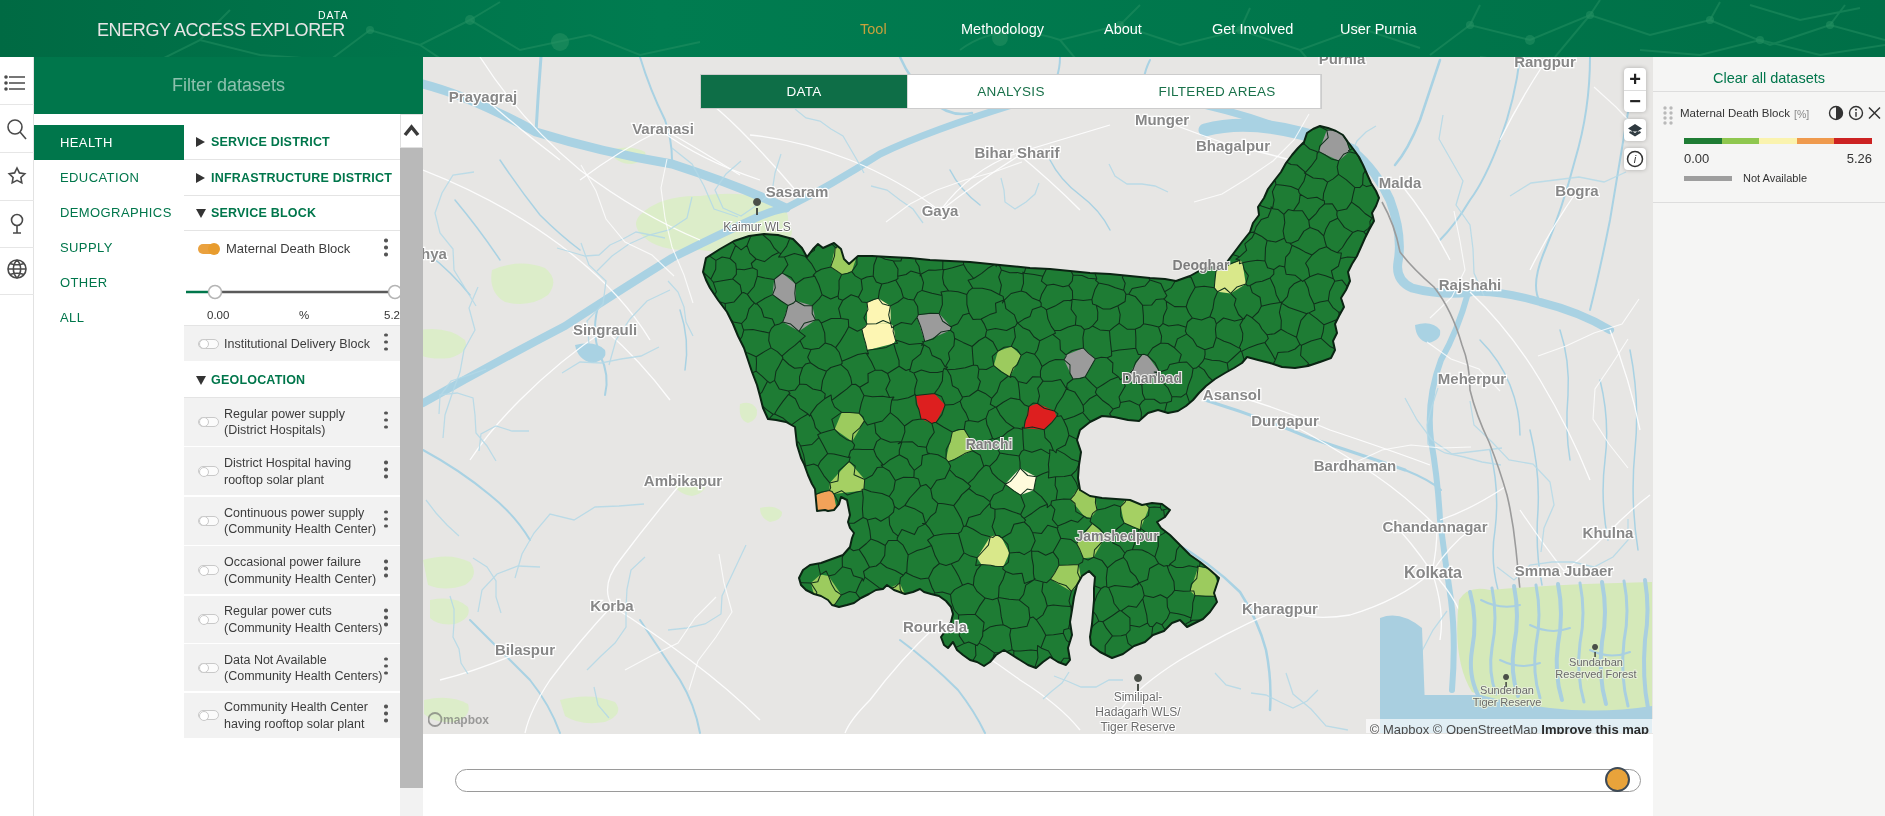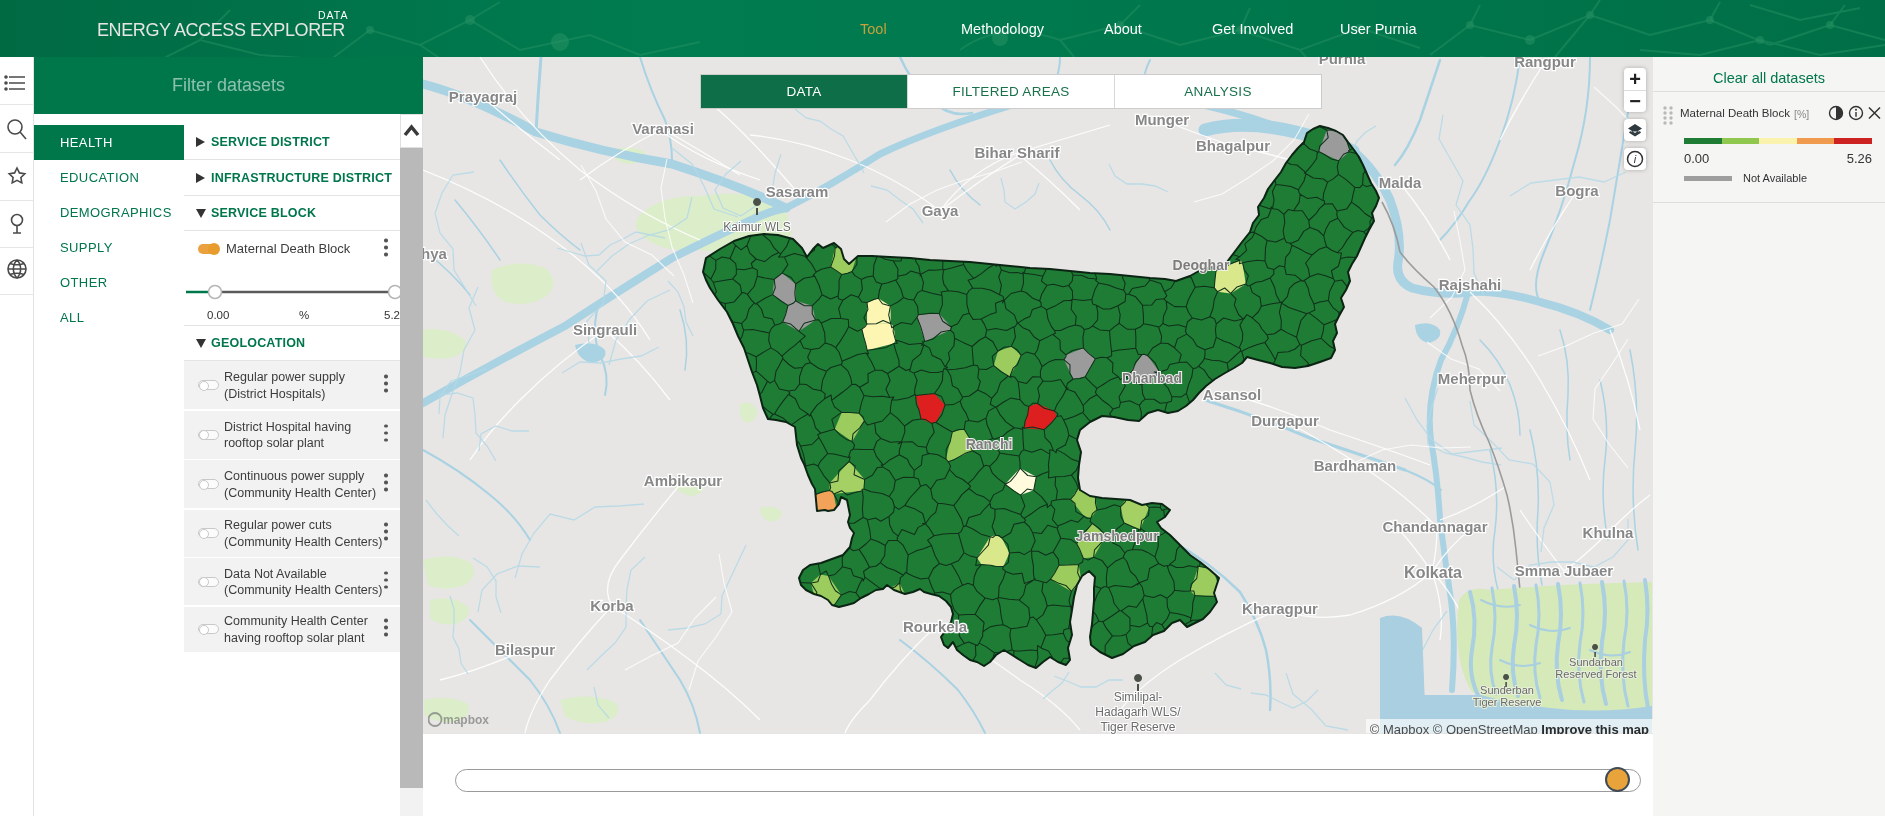--- a/index.html
+++ b/index.html
@@ -145,20 +145,29 @@
   <svg width="216" height="40" style="position:absolute;left:0;top:52px">
     <line x1="2" y1="9" x2="31" y2="9" stroke="#00764b" stroke-width="2.5"></line>
     <line x1="31" y1="9" x2="211" y2="9" stroke="#5a5a5a" stroke-width="2.5"></line>
     <circle cx="31" cy="9" r="6.5" fill="#fff" stroke="#b5b5b5" stroke-width="1.5"></circle>
     <circle cx="211" cy="9" r="6.5" fill="#fff" stroke="#b5b5b5" stroke-width="1.5"></circle>
     <text x="23" y="36" font-size="11.5" fill="#333">0.00</text>
         <text x="115" y="36" font-size="11.5" fill="#333">%</text>
         <text x="200" y="36" font-size="11.5" fill="#333">5.26</text>
   </svg>
 </div>
+<div class="ditem" style="height:35px">
+      <div class="tog off"></div>
+      <div class="txt">Institutional Delivery Block</div>
+      <div class="kebab">
+        <i></i>
+        <i></i>
+        <i></i>
+      </div>
+    </div>
 <div class="dhead" style="height:35px">
       <i class="tri d"></i>
       <span>GEOLOCATION</span>
     </div>
 <div class="ditem" style="height:48px">
       <div class="tog off"></div>
       <div class="txt">Regular power supply (District Hospitals)</div>
       <div class="kebab">
         <i></i>
         <i></i>
@@ -170,20 +179,29 @@
       <div class="txt">District Hospital having rooftop solar plant</div>
       <div class="kebab">
         <i></i>
         <i></i>
         <i></i>
       </div>
     </div>
 <div class="ditem" style="height:48px">
       <div class="tog off"></div>
       <div class="txt">Continuous power supply (Community Health Center)</div>
+      <div class="kebab">
+        <i></i>
+        <i></i>
+        <i></i>
+      </div>
+    </div>
+<div class="ditem" style="height:48px">
+      <div class="tog off"></div>
+      <div class="txt">Occasional power failure (Community Health Center)</div>
       <div class="kebab">
         <i></i>
         <i></i>
         <i></i>
       </div>
     </div>
 <div class="ditem" style="height:47px">
       <div class="tog off"></div>
       <div class="txt">Regular power cuts (Community Health Centers)</div>
       <div class="kebab">
@@ -472,22 +490,22 @@
 </g>
 <g fill="#4a4f48">
 <path d="M757,206 a4,4 0 1 1 0.1,0 Z M756,208 h2 v7 h-2 Z"></path>
 <path d="M1138,682 a4,4 0 1 1 0.1,0 Z M1137,684 h2 v7 h-2 Z"></path>
 <path d="M1595,650 a3,3 0 1 1 0.1,0 Z M1594.3,652 h1.6 v5 h-1.6 Z"></path>
 <path d="M1506,680 a3,3 0 1 1 0.1,0 Z M1505.3,682 h1.6 v5 h-1.6 Z"></path>
 </g>
 </svg>
 <div class="tabbar">
       <div class="tab on">DATA</div>
+      <div class="tab" style="border-right:none">ANALYSIS</div>
       <div class="tab">FILTERED AREAS</div>
-      <div class="tab" style="border-right:none">ANALYSIS</div>
     </div>
 <div class="mbtn" style="top:11px;height:44px;font-size:20px;font-weight:bold;line-height:22px">+<div style="border-top:1px solid #ddd;line-height:20px">−</div></div>
 <div class="mbtn" style="top:62px;height:22px"><svg width="22" height="22">
         <path d="M11,5 L18,9.5 L11,14 L4,9.5 Z M5.5,12.5 L11,16 L16.5,12.5" fill="#2f3a40" stroke="none"></path>
         <path d="M5.5,13 L11,16.5 L16.5,13" fill="none" stroke="#2f3a40" stroke-width="1.8"></path>
       </svg></div>
 <div class="mbtn" style="top:91px;height:22px"><svg width="22" height="22">
         <circle cx="11" cy="11" r="7.5" fill="none" stroke="#333" stroke-width="1.5"></circle>
         <text x="11" y="15" text-anchor="middle" font-size="11" font-style="italic" font-family="Liberation Serif" fill="#333">i</text>
       </svg></div>

